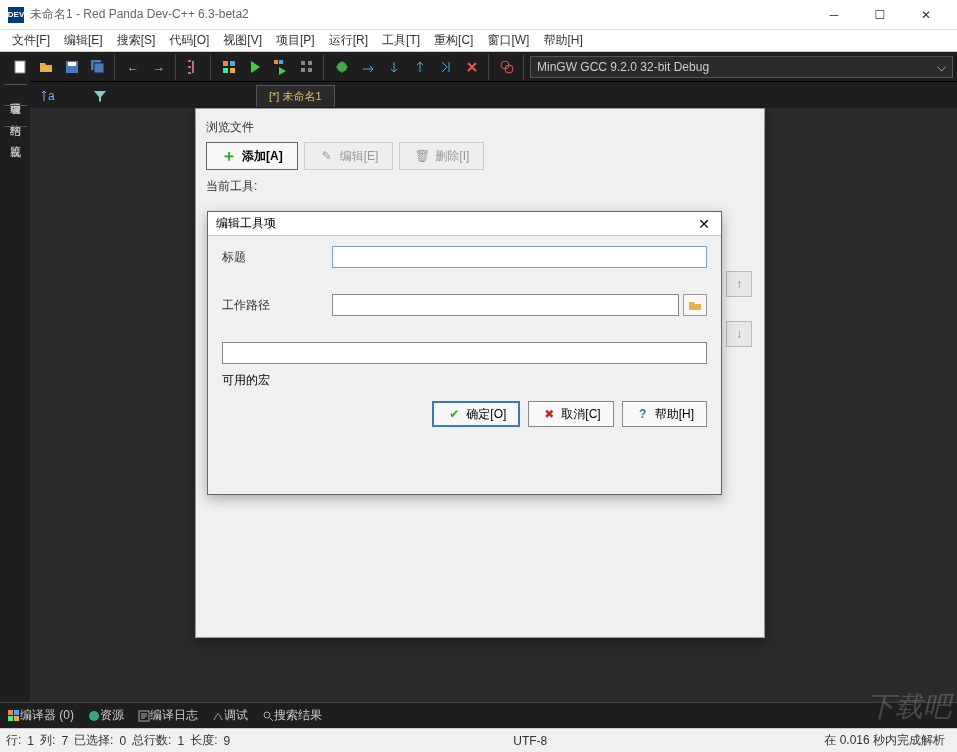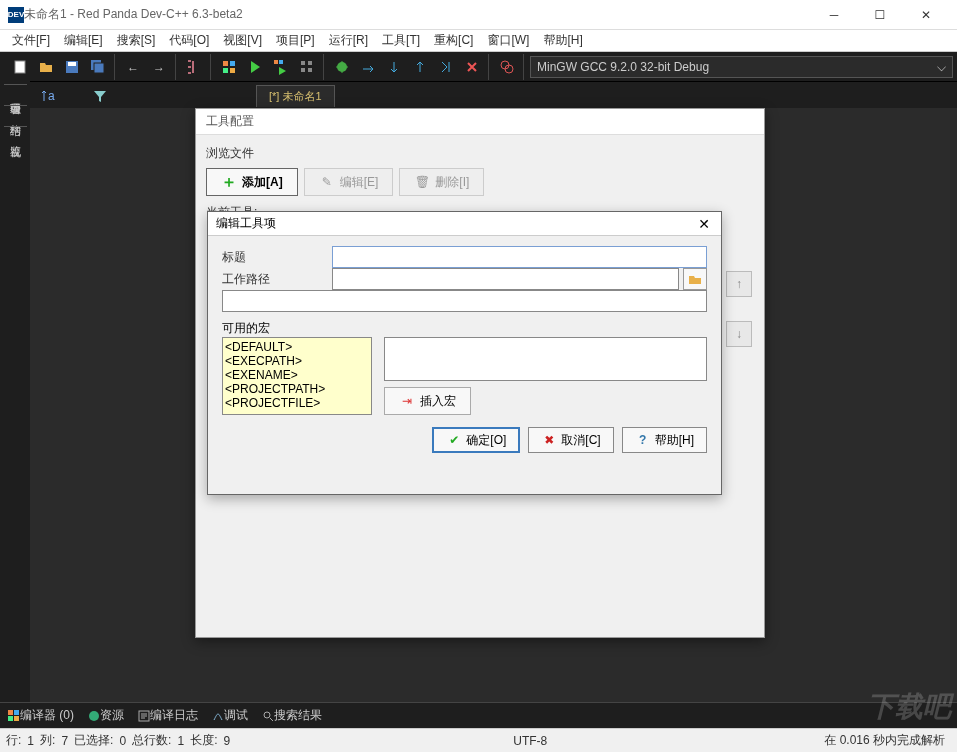--- a/index.html
+++ b/index.html
@@ -1,20 +1,20 @@
 <!DOCTYPE html>
 <html><head>
 <meta charset="utf-8">
 <style>
 * { box-sizing: border-box; margin: 0; padding: 0; font-family: "Microsoft YaHei", "Segoe UI", sans-serif; font-size: 12px; }
 body { width: 957px; height: 752px; background: #2b2b2b; overflow: hidden; position: relative; }
 
 
 .titlebar { height: 30px; background: #fff; display: flex; align-items: center; padding: 0 8px; border-bottom: 1px solid #ddd; }
-.titlebar .app-icon { width: 16px; height: 16px; background: #003d7a; margin-right: 0; display: flex; align-items: center; justify-content: center; color: #fff; font-size: 8px; font-weight: bold; }
+.titlebar .app-icon { width: 16px; height: 16px; background: #003d7a; margin-right: 6px; display: flex; align-items: center; justify-content: center; color: #fff; font-size: 8px; font-weight: bold; }
 .titlebar .title-text { color: #666; flex: 1; }
 .win-controls { display: flex; gap: 0; }
 .win-btn { width: 46px; height: 30px; display: flex; align-items: center; justify-content: center; color: #333; cursor: pointer; }
 
 
 .menubar { height: 22px; background: #fff; display: flex; align-items: center; padding: 0 6px; gap: 2px; border-bottom: 1px solid #ccc; }
 .menu-item { padding: 2px 6px; color: #333; cursor: pointer; }
 
 
 .toolbar { height: 30px; background: #1e1e1e; display: flex; align-items: center; padding: 2px 4px; gap: 2px; border-bottom: 1px solid #000; }
@@ -58,40 +58,40 @@
 .dlg-btn.disabled { color: #999; background: #eee; border-color: #ccc; cursor: default; }
 .dlg-tools .list-label { margin-top: 8px; }
 .side-arrows { position: absolute; right: 12px; top: 162px; display: flex; flex-direction: column; gap: 24px; }
 .arrow-btn { width: 26px; height: 26px; background: #e8e8e8; border: 1px solid #bbb; display: flex; align-items: center; justify-content: center; cursor: pointer; color: #888; }
 
 
 .dlg-edit { position: absolute; left: 207px; top: 211px; width: 515px; height: 284px; background: #f0f0f0; border: 1px solid #666; box-shadow: 0 4px 12px rgba(0,0,0,0.3); z-index: 10; }
 .dlg-edit .dlg-titlebar { height: 24px; background: #fff; display: flex; align-items: center; justify-content: space-between; padding: 0 8px; border-bottom: 1px solid #ccc; }
 .dlg-edit .close-x { width: 18px; height: 18px; display: flex; align-items: center; justify-content: center; cursor: pointer; font-size: 14px; }
 .dlg-edit .form { padding: 10px 14px 4px; }
-.form-row { display: flex; align-items: center; margin-bottom: 0; }
+.form-row { display: flex; align-items: center; margin-bottom: 26px; }
 .form-row label { width: 110px; color: #333; }
 .form-row input { flex: 1; height: 22px; border: 1px solid #7a9fd4; padding: 0 4px; background: #fff; }
 .form-row input.plain { border: 1px solid #888; }
 .browse-btn { width: 24px; height: 22px; margin-left: 4px; border: 1px solid #999; background: #f8f8f8; display: flex; align-items: center; justify-content: center; cursor: pointer; }
 .full-input { width: 100%; height: 22px; border: 1px solid #888; background: #fff; margin-bottom: 8px; }
 .macro-area { display: flex; gap: 12px; align-items: flex-start; }
 .macro-list { width: 150px; height: 78px; background: #ffffcc; border: 1px solid #888; overflow-y: scroll; font-size: 11px; padding: 2px; color: #000; }
 .macro-list div { white-space: nowrap; }
 .macro-preview { flex: 1; height: 44px; border: 1px solid #888; background: #fff; }
 .insert-btn { margin-top: 6px; }
 .dlg-edit .footer { display: flex; justify-content: flex-end; gap: 8px; padding: 8px 14px; }
 .foot-btn { height: 26px; padding: 0 12px; border: 1px solid #888; background: #f8f8f8; display: flex; align-items: center; gap: 4px; cursor: pointer; }
 .foot-btn.ok { border: 2px solid #3a7abd; }
 
 
 .ico { display: inline-flex; width: 16px; height: 16px; align-items: center; justify-content: center; }
 
 
-.watermark { position: absolute; right: 6px; bottom: 26px; color: rgba(200,200,200,0.25); font-size: 28px; font-style: italic; font-weight: bold; pointer-events: none; }
+.watermark { position: absolute; right: 6px; bottom: 26px; color: rgba(200,200,200,0.25); font-size: 28px; font-style: italic; font-weight: normal; pointer-events: none; }
 </style>
 </head>
 <body>
 
 <div class="titlebar">
   <div class="app-icon">DEV</div>
   <div class="title-text">未命名1 - Red Panda Dev-C++ 6.3-beta2</div>
   <div class="win-controls">
     <div class="win-btn">─</div>
     <div class="win-btn">☐</div>
@@ -253,21 +253,20 @@
 
 <div class="left-sidebar">
   <div class="side-tab">项目管理</div>
   <div class="side-tab">结构</div>
   <div class="side-tab">监视</div>
 </div>
 
 <div class="main-area"></div>
 
 <div class="dlg-tools">
-  <div class="dlg-title">工具配置</div>
   <div class="dlg-body">
     <span class="section-label">浏览文件</span>
     <div class="btn-row">
       <div class="dlg-btn primary">
         <span class="ico" style="color:#2a2;font-weight:bold;font-size:16px">＋</span>
         <span>添加[A]</span>
       </div>
       <div class="dlg-btn disabled">
         <span class="ico">✎</span>
         <span>编辑[E]</span>
@@ -299,36 +298,20 @@
       <label>工作路径</label>
       <input type="text" class="plain" style="">
       <div class="browse-btn">
           <svg width="14" height="14">
             <path d="M1 4h5l1 2h6v6H1z" fill="#e8b04a"></path>
           </svg>
         </div>
     </div>
     <input type="text" class="full-input" style="">
     <span class="section-label">可用的宏</span>
-    <div class="macro-area">
-      <div class="macro-list">
-        <div>&lt;DEFAULT&gt;</div>
-        <div>&lt;EXECPATH&gt;</div>
-        <div>&lt;EXENAME&gt;</div>
-        <div>&lt;PROJECTPATH&gt;</div>
-        <div>&lt;PROJECTFILE&gt;</div>
-      </div>
-      <div style="flex:1">
-        <div class="macro-preview"></div>
-        <div class="dlg-btn insert-btn" style="width:fit-content">
-          <span class="ico" style="color:#d33">⇥</span>
-          <span>插入宏</span>
-        </div>
-      </div>
-    </div>
   </div>
   <div class="footer">
     <div class="foot-btn ok">
       <span class="ico" style="color:#2a2">✔</span>
       <span>确定[O]</span>
     </div>
     <div class="foot-btn">
       <span class="ico" style="color:#c22">✖</span>
       <span>取消[C]</span>
     </div>

